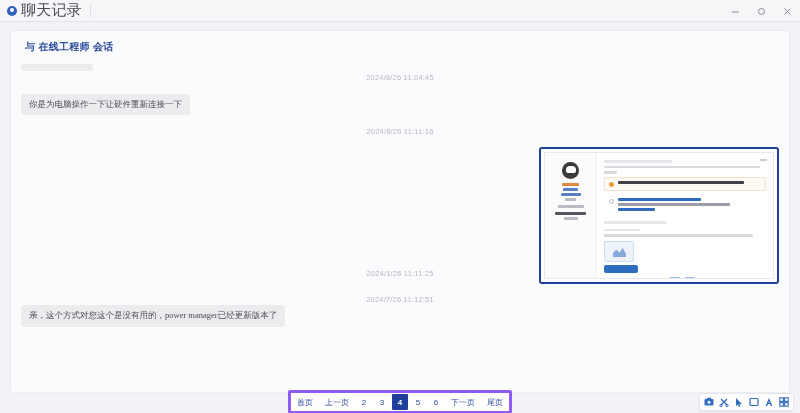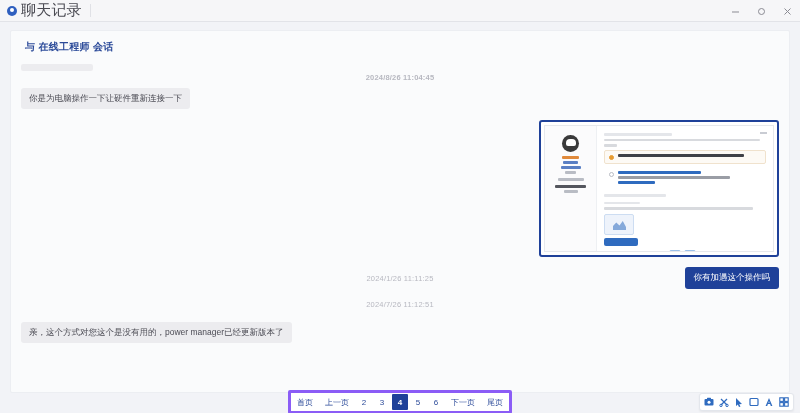--- a/index.html
+++ b/index.html
@@ -225,26 +225,27 @@
       <span>在线工程师</span>
       <span>会话</span>
     </div>
 
     <div class="chat">
 
       <div class="row" style="height:10px;">
         <span class="bubble-left clipped"></span>
       </div>
 
-      <div class="ts" style="margin-top:6px;font-weight:bold;">2024/8/26 11:04:45</div>
-
-      <div class="row" style="margin-top:5px;">
+      <div class="ts" style="margin-top:6px;">2024/8/26 11:04:45</div>
+
+      <div class="row" style="margin-top:11px;">
         <span class="bubble-left">你是为电脑操作一下让硬件重新连接一下</span>
       </div>
 
+      <div class="ts" style="margin-top:12px;">2024/8/26 11:11:16</div>
 
       <div class="row right" style="margin-top:11px;">
         <div class="shot">
           <div class="shot-inner">
             <div class="shot-side">
               <div class="avatar"></div>
               <div class="ln o" style="width:17px;"></div>
               <div class="ln b" style="width:15px;"></div>
               <div class="ln b" style="width:20px;"></div>
               <div class="ln g" style="width:11px;"></div>
@@ -285,29 +286,26 @@
               <div class="helpful">
                 <span class="helpful-t"></span>
                 <span class="mini-btn"></span>
                 <span class="mini-btn"></span>
               </div>
             </div>
           </div>
         </div>
       </div>
 
-      <div class="row right" style="margin-top:9px;">
-        <span class="bubble-right">你有加遇这个操作吗</span>
-      </div>
 
       <div class="ts" style="margin-top:-15px;">2024/1/26 11:11:25</div>
 
       <div class="ts" style="margin-top:17px;">2024/7/26 11:12:51</div>
 
-      <div class="row" style="margin-top:12px;">
+      <div class="row" style="margin-top:0;font-family:Liberation Serif, serif;">
         <span class="bubble-left">亲，这个方式对您这个是没有用的，power manager已经更新版本了</span>
       </div>
 
 
     </div>
   </div>
 
   <div class="pager">
     <div class="pg-wrap">
       <span class="pg">首页</span>

